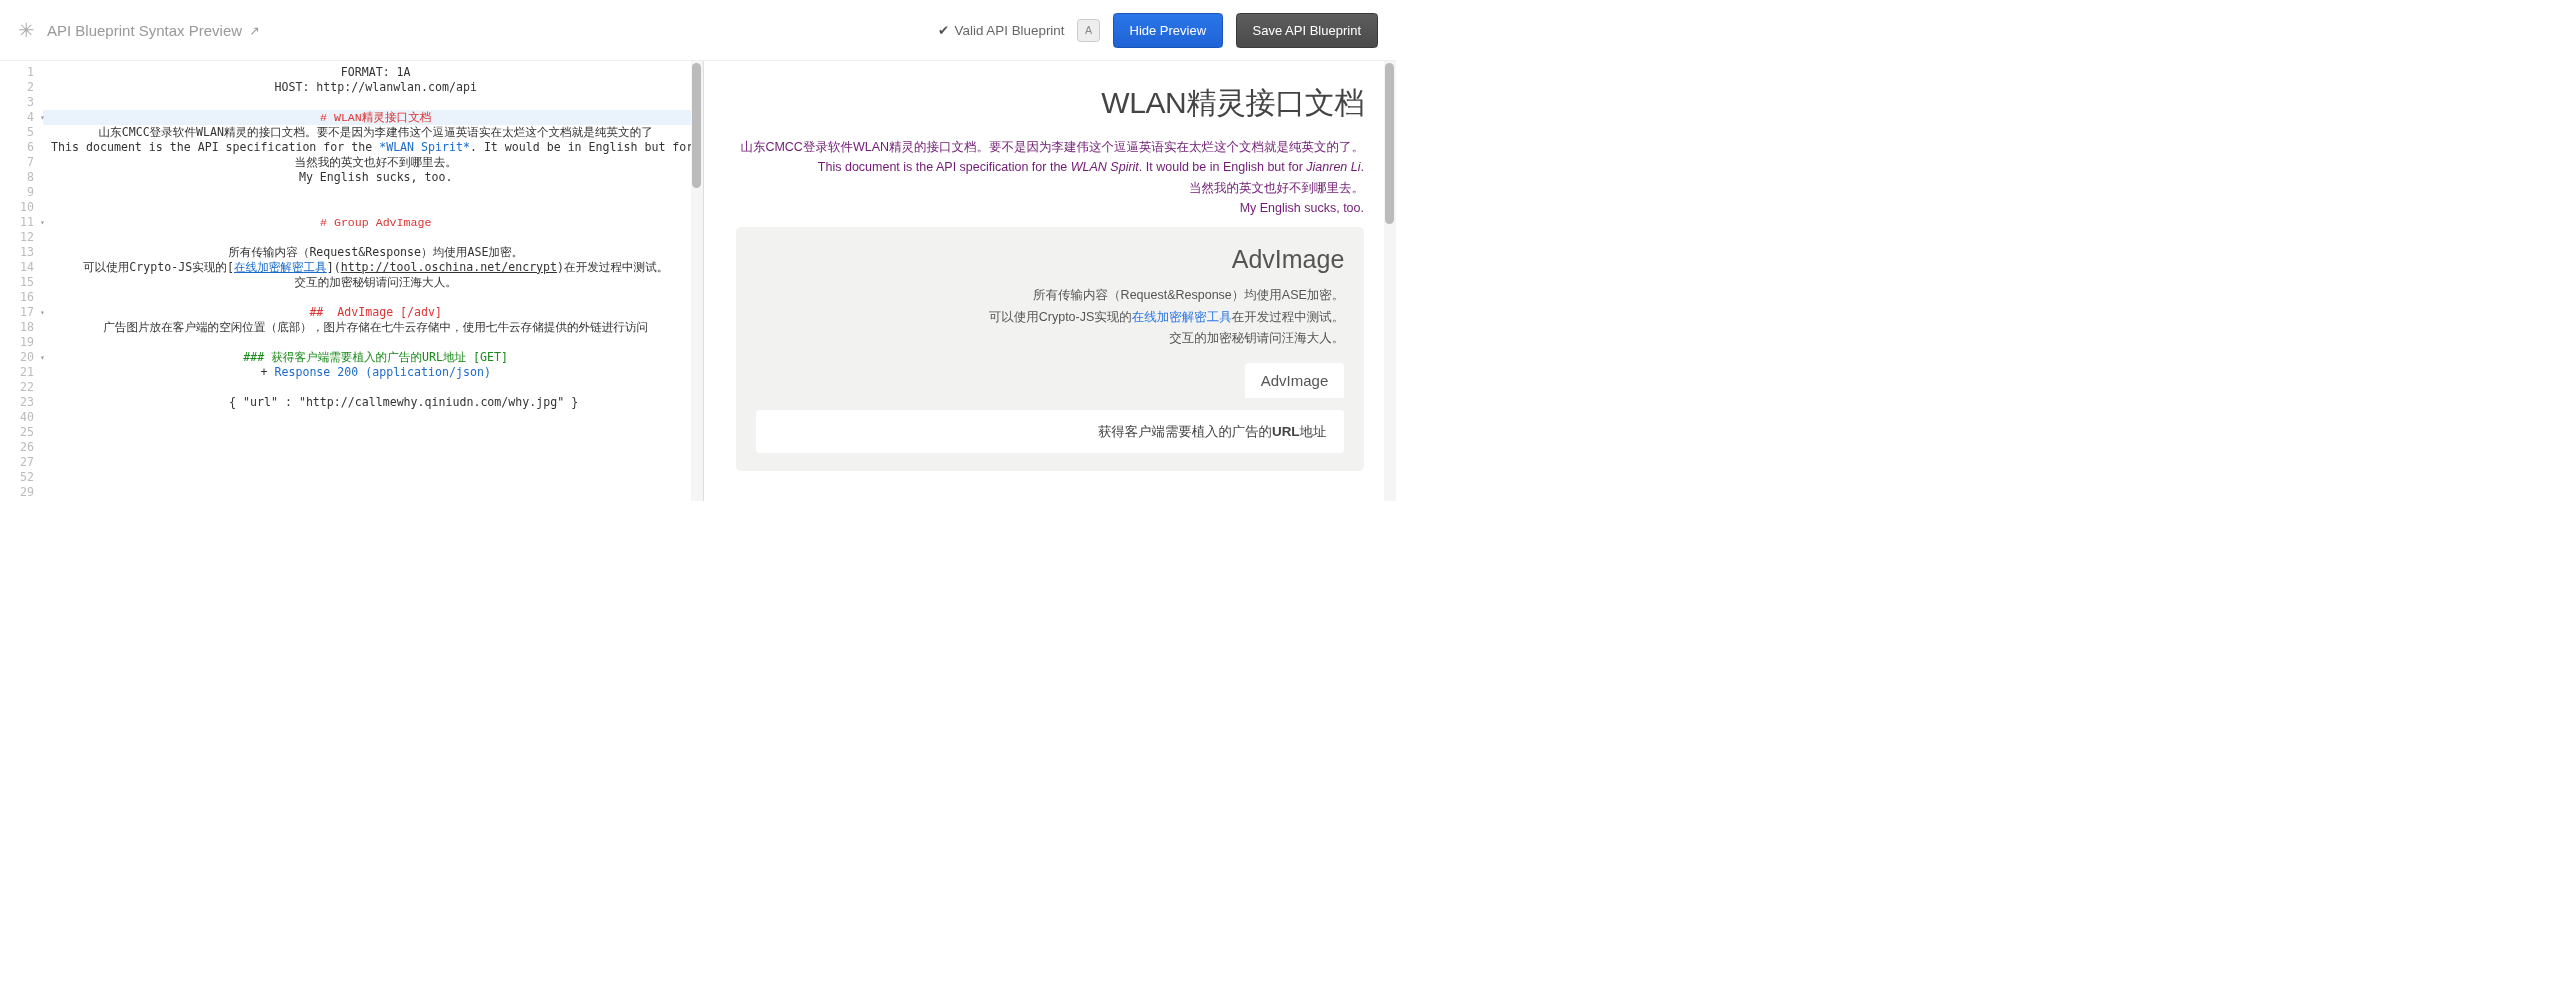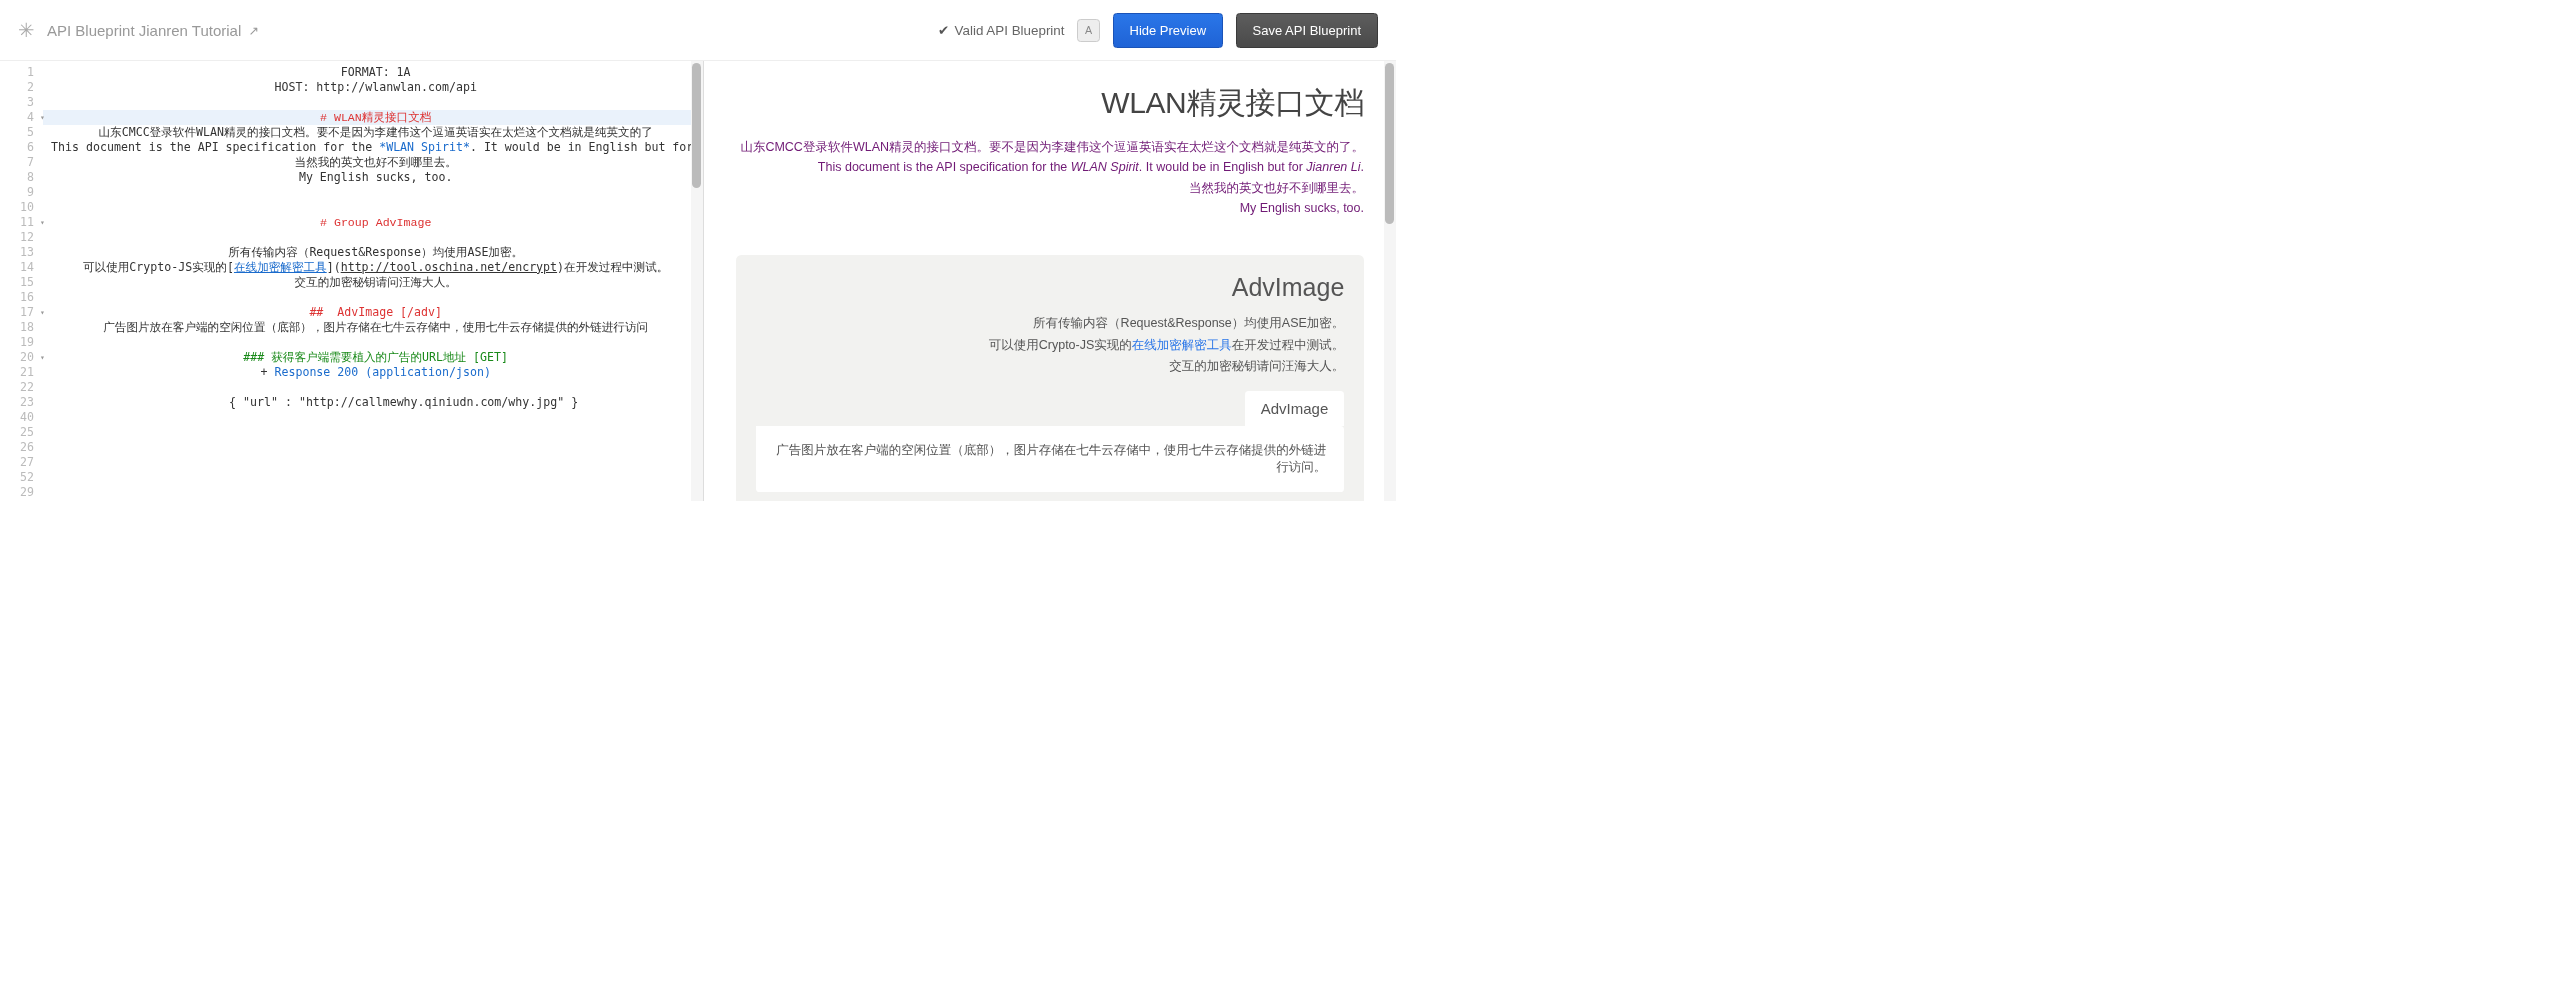--- a/index.html
+++ b/index.html
@@ -33,41 +33,41 @@
 .code .url { color: #333; text-decoration: underline; }
 .code .highlight { background: #eaf2fb; }
 .editor-scroll { position: absolute; right: 0; top: 0; bottom: 0; width: 12.5px; background: #f5f5f5; }
 .editor-scroll .thumb { position: absolute; left: 1.8px; right: 1.8px; top: 1.8px; height: 125px; background: #bbb; border-radius: 5.4px; }
 .preview-pane { flex: 1; overflow-y: auto; padding: 21.5px 32px; position: relative; text-align: right; }
 .preview-scroll { position: absolute; right: 0; top: 0; bottom: 0; width: 12.5px; background: #f5f5f5; }
 .preview-scroll .thumb { position: absolute; left: 1.8px; right: 1.8px; top: 1.8px; height: 161px; background: #bbb; border-radius: 5.4px; }
 .preview-pane h1 { font-size: 30px; font-weight: 400; color: #444; margin-bottom: 14.3px; letter-spacing: -0.4px; }
 .preview-pane p.intro { font-size: 12.5px; color: #701a75; line-height: 1.5; margin-bottom: 1.8px; }
 .preview-pane p.intro em { font-style: italic; }
-.group-card { background: #f2f2f0; border-radius: 5.4px; padding: 18px 19.7px; margin-top: 37px; }
+.group-card { background: #f2f2f0; border-radius: 5.4px; padding: 18px 19.7px; margin-top: 9px; }
 .group-card h2 { font-size: 25px; font-weight: 400; color: #555; margin-bottom: 10.7px; }
 .group-card p.desc { font-size: 12.5px; color: #555; line-height: 1.6; margin-bottom: 1.8px; }
 .group-card a { color: #2a76e8; text-decoration: none; }
 .tabstrip { margin-top: 14.3px; }
 .tab { display: inline-block; background: #fff; padding: 9px 16px; font-size: 15px; color: #555; border-radius: 3.6px 3.6px 0 0; }
 .tabpanel { background: #fff; border-radius: 0 3.6px 3.6px 3.6px; padding: 16px 18px; font-size: 12.5px; color: #555; }
 .action-card { background: #fff; border-radius: 3.6px; margin-top: 12.5px; overflow: hidden; }
 .action-header { padding: 12.5px 18px; font-size: 13.4px; color: #444; }
 .action-header b { font-weight: 700; }
 </style>
 </head>
 <body>
 
 <div class="app">
 
   <div class="toolbar">
     <div class="toolbar-left">
       <span class="logo-icon">✳</span>
       <a class="tutorial-link">
-        <span>API Blueprint Jianren Tutorial</span>
+        <span>API Blueprint Syntax Preview</span>
         <span class="ext">↗</span>
       </a>
     </div>
     <div class="toolbar-spacer"></div>
     <span class="valid-status">
       <span class="check">✔</span>
       <span>Valid API Blueprint</span>
     </span>
     <button class="icon-btn">A</button>
     <button class="btn btn-primary">Hide Preview</button>
@@ -127,21 +127,20 @@
         <h2>AdvImage</h2>
         <div id="groupdesc">
             <p class="desc">所有传输内容（Request&amp;Response）均使用ASE加密。</p>
             <p class="desc">可以使用Crypto-JS实现的<a>在线加密解密工具</a>在开发过程中测试。</p>
             <p class="desc">交互的加密秘钥请问汪海大人。</p>
           </div>
 
         <div class="tabstrip">
           <div class="tab">AdvImage</div>
         </div>
-        <div class="tabpanel">广告图片放在客户端的空闲位置（底部），图片存储在七牛云存储中，使用七牛云存储提供的外链进行访问。</div>
 
         <div class="action-card">
           <div class="action-header">
             <span>获得客户端需要植入的广告的</span><b>URL</b><span>地址</span>
           </div>
 
         </div>
       </div>
 
       <div class="preview-scroll">

